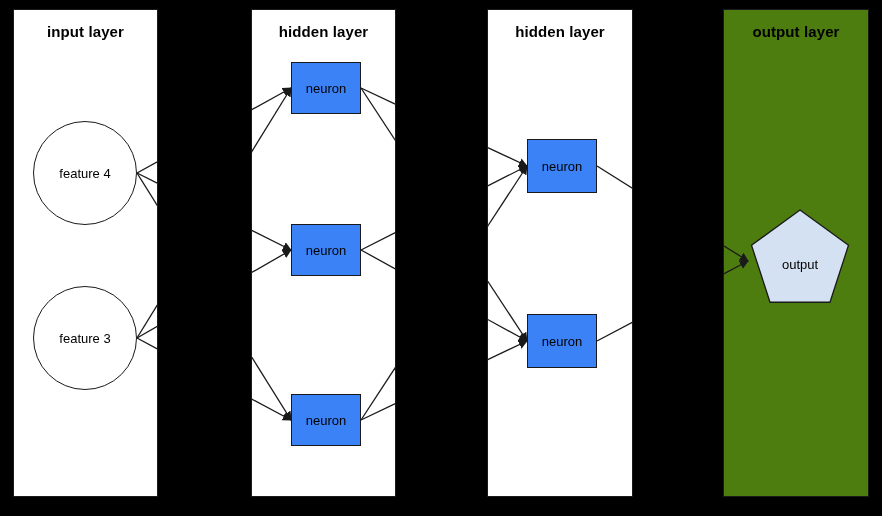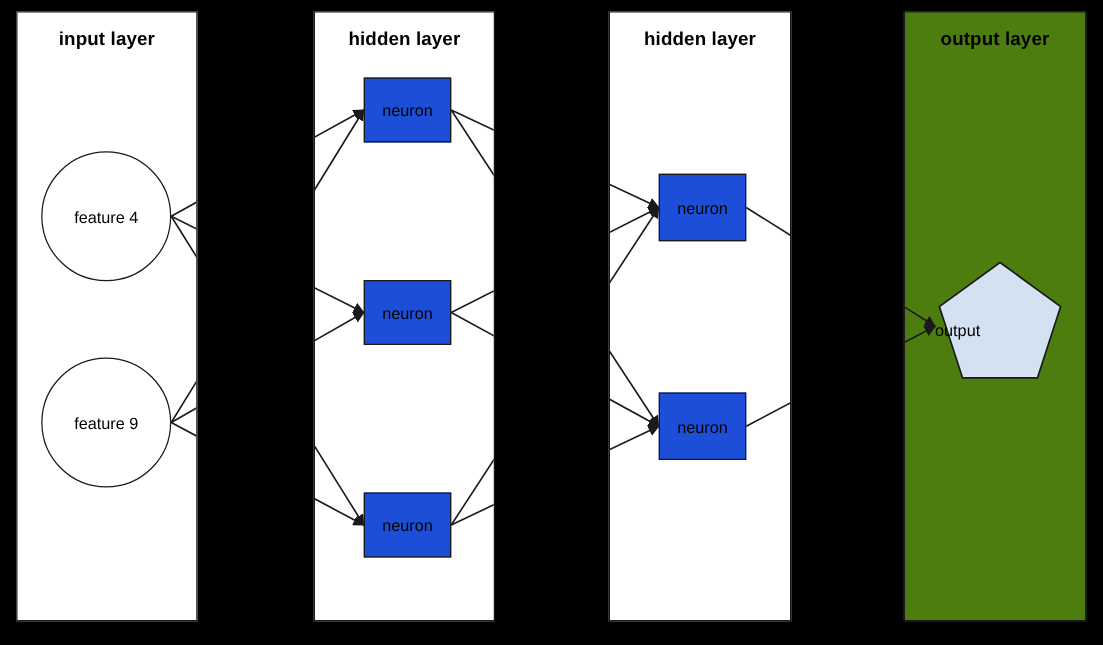--- a/index.html
+++ b/index.html
@@ -46,32 +46,32 @@
     display: flex;
     align-items: center;
     justify-content: center;
     font-size: 13px;
     color: #000000;
   }
   .node-box {
     position: absolute;
     box-sizing: border-box;
     border: 1px solid #1a1a1a;
-    background: #1d4ed8;
+    background: #3b82f6;
     display: flex;
     align-items: center;
     justify-content: center;
     font-size: 13px;
     color: #000000;
   }
   .node-pentagon {
     position: absolute;
     display: flex;
     align-items: center;
-    justify-content: flex-start;
+    justify-content: center;
     font-size: 13px;
     color: #000000;
   }
   .node-pentagon .pent-label {
     position: relative;
     z-index: 2;
     margin-top: 6px;
   }
   .node-pentagon svg {
     position: absolute;
@@ -138,21 +138,21 @@
         <line x1="361" y1="420" x2="527" y2="166" stroke="#1a1a1a" stroke-width="1.3" marker-end="url(#arrow-input-layer)"></line>
         <line x1="361" y1="420" x2="527" y2="341" stroke="#1a1a1a" stroke-width="1.3" marker-end="url(#arrow-input-layer)"></line>
         <line x1="597" y1="166" x2="748" y2="261" stroke="#1a1a1a" stroke-width="1.3" marker-end="url(#arrow-input-layer)"></line>
         <line x1="597" y1="341" x2="748" y2="261" stroke="#1a1a1a" stroke-width="1.3" marker-end="url(#arrow-input-layer)"></line>
       </svg>
       <div class="panel-title" style="top: 13px;">input layer</div>
       <div class="node-circle" style="left: 19px; top: 111px; width: 104px; height: 104px;">
         <span>feature 4</span>
       </div>
       <div class="node-circle" style="left: 19px; top: 276px; width: 104px; height: 104px;">
-        <span>feature 9</span>
+        <span>feature 3</span>
       </div>
     </div>
     <div class="layer-panel" style="left: 251px; top: 9px; width: 145px; height: 488px; background: rgb(255, 255, 255);">
       <svg width="882" height="516" style="position: absolute; left: -252px; top: -10px;">
         <defs>
           <marker id="arrow-hidden-layer-1" viewBox="0 0 10 10" refX="9" refY="5" markerWidth="7" markerHeight="7" orient="auto-start-reverse">
             <path d="M 0 0 L 10 5 L 0 10 z" fill="#1a1a1a"></path>
           </marker>
         </defs>
         <line x1="137" y1="173" x2="291" y2="88" stroke="#1a1a1a" stroke-width="1.3" marker-end="url(#arrow-hidden-layer-1)"></line>

